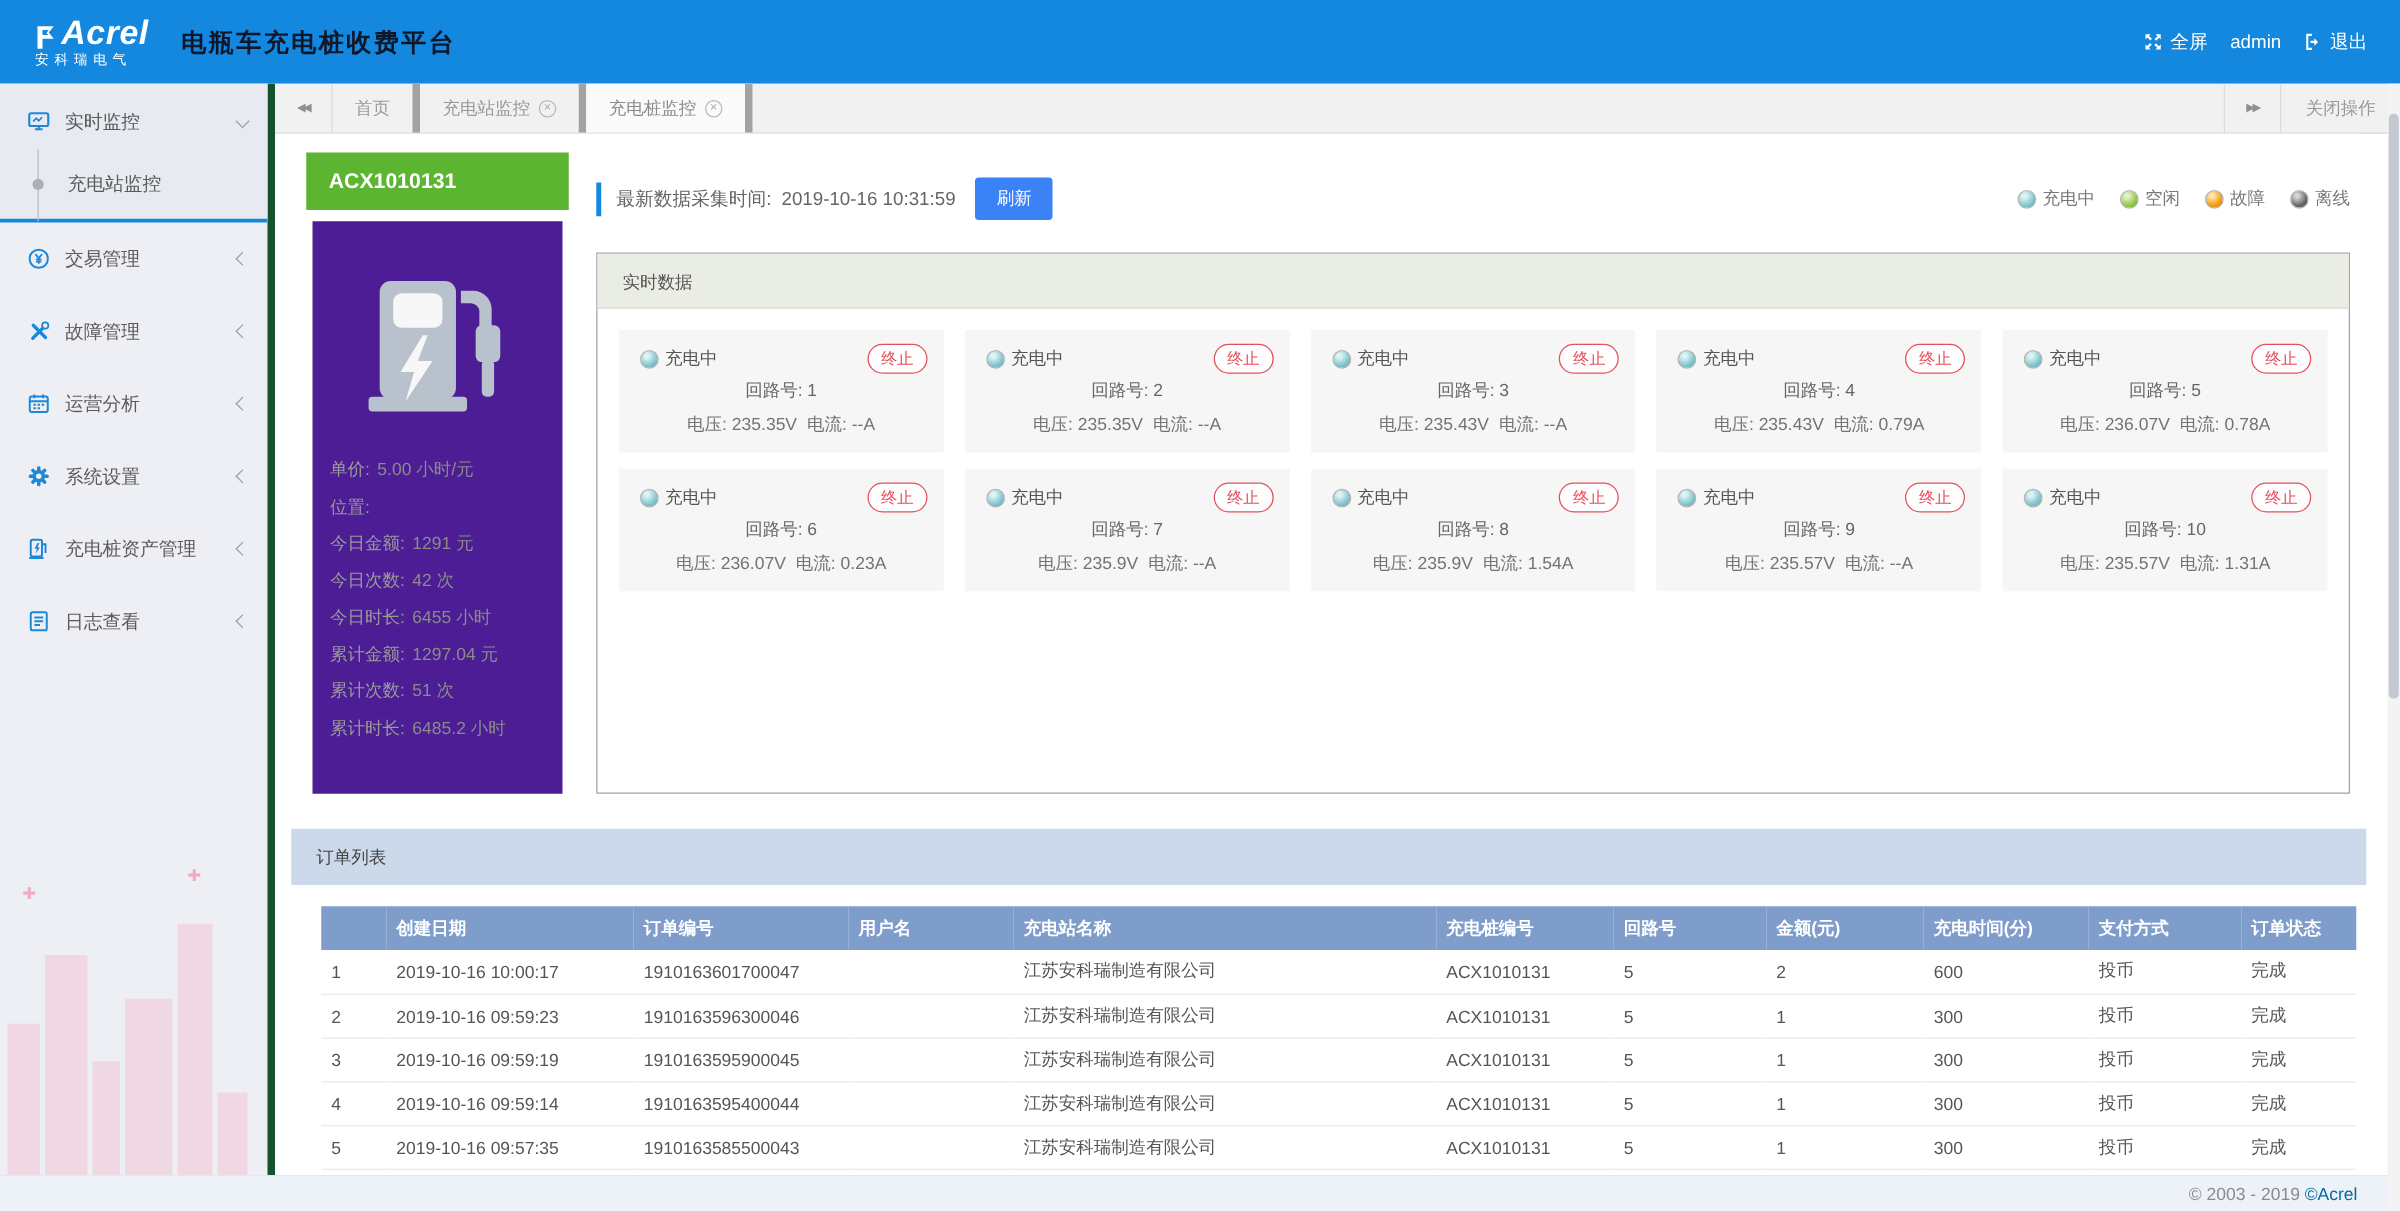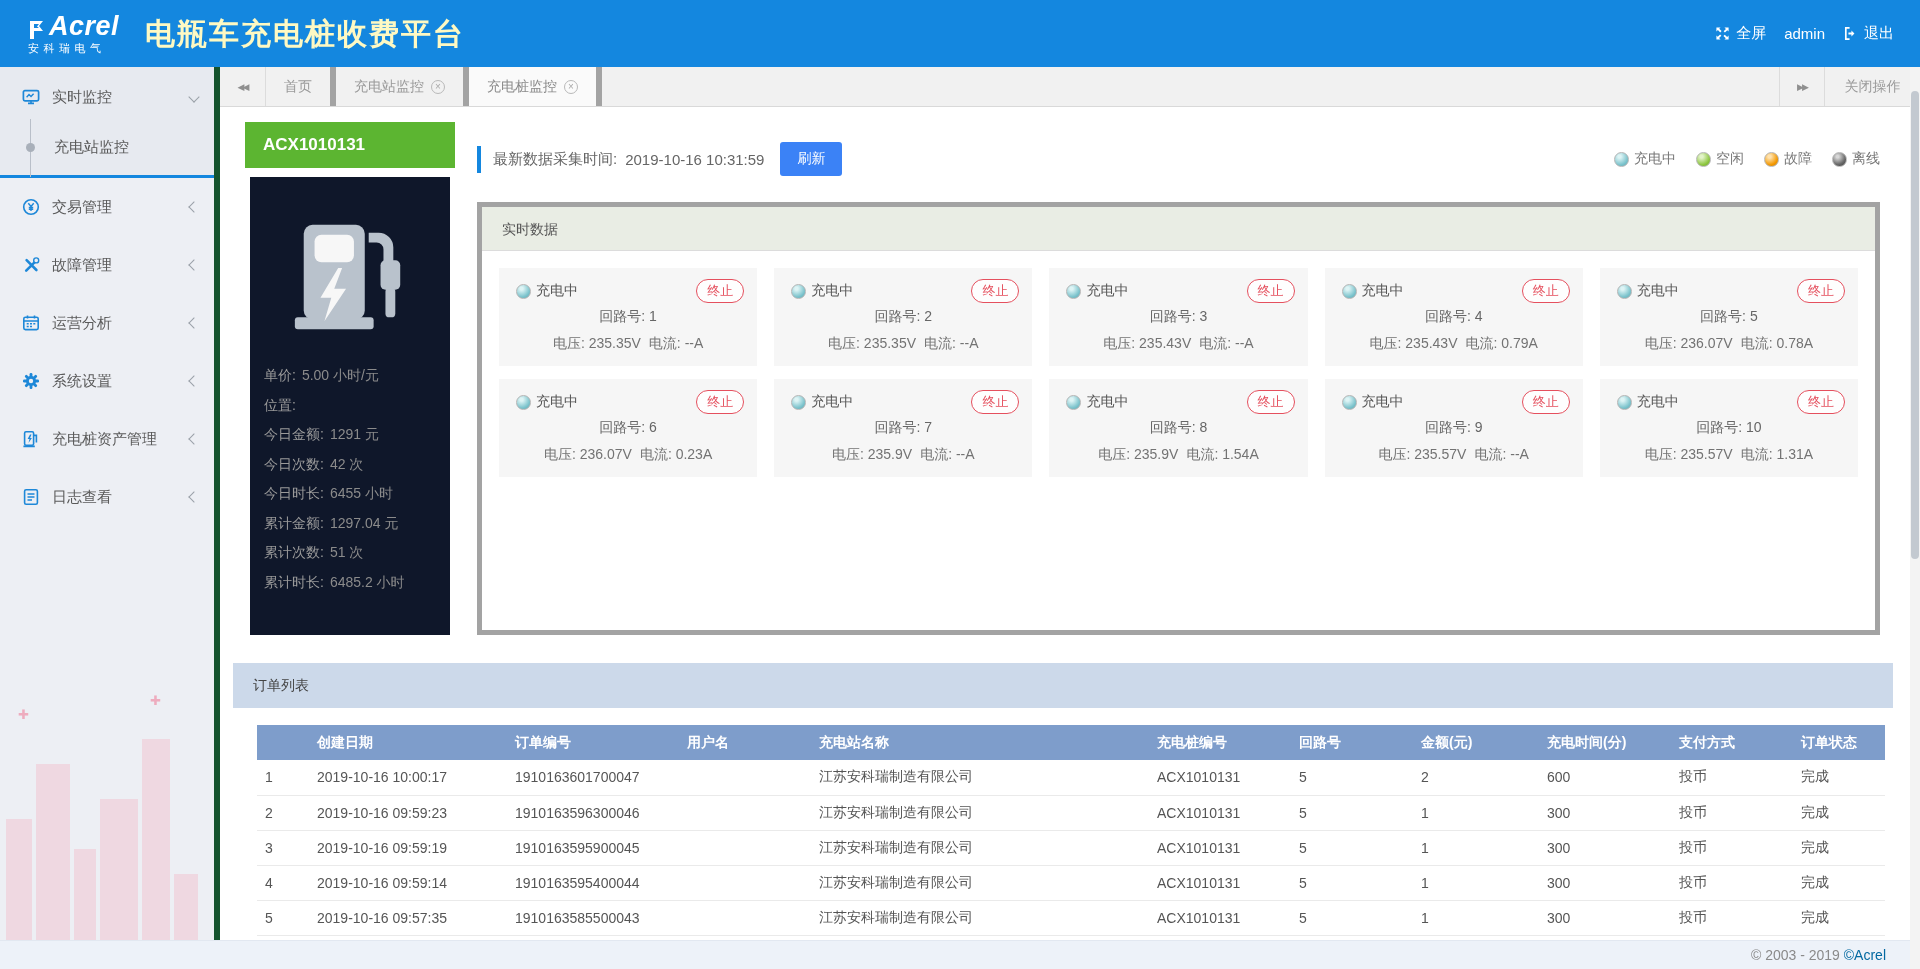--- a/index.html
+++ b/index.html
@@ -6,21 +6,21 @@
   html,body { width:1920px; height:969px; overflow:hidden; }
   body { font-family:"Liberation Sans","DejaVu Sans",sans-serif; background:#fff; position:relative; color:#555; }
 
   
   .app-header { position:absolute; left:0; top:0; width:1920px; height:67px; background:#1487df; display:flex; align-items:center; }
   .logo { margin-left:28px; display:flex; flex-direction:column; line-height:1; }
   .logo-row { display:flex; align-items:flex-end; }
   .logo-mark { width:18px; height:20px; margin-right:3px; }
   .logo-brand { color:#fff; font-size:27px; font-weight:bold; font-style:italic; letter-spacing:.5px; }
   .logo-sub { color:#fff; font-size:11px; letter-spacing:4.5px; margin-top:3px; }
-  .app-title { color:#fef9c3; font-size:30px; font-weight:bold; letter-spacing:2px; margin-left:26px; margin-top:2px; }
+  .app-title { color:#0f172a; font-size:20px; font-weight:bold; letter-spacing:2px; margin-left:26px; margin-top:2px; }
   .header-right { margin-left:auto; margin-right:26px; display:flex; align-items:center; gap:10px; color:#fff; font-size:15px; }
   .hr-item { display:flex; align-items:center; gap:6px; cursor:pointer; }
   .hr-item + .hr-item { margin-left:8px; }
 
   
   .tabbar { position:absolute; left:220px; top:67px; right:0; height:40px; background:#f1f1f1; border-bottom:1px solid #d9d9d9; display:flex; align-items:stretch; font-size:14px; color:#999; }
   .tab-nav { width:46px; display:flex; align-items:center; justify-content:center; border-right:1px solid #dcdcdc; color:#8f8f8f; font-size:9px; letter-spacing:-2px; cursor:pointer; }
   .tab-nav.right { margin-left:auto; border-left:1px solid #dcdcdc; border-right:1px solid #dcdcdc; }
   .tab { display:flex; align-items:center; gap:7px; padding:0 18px; border-right:6px solid #a3a3a3; cursor:pointer; }
   .tab.active { background:#fafafa; color:#8a8a8a; }
@@ -45,42 +45,42 @@
   .bld { position:absolute; bottom:0; background:rgba(243,178,195,.38); }
   .sparkle { position:absolute; color:rgba(238,150,172,.75); font-size:13px; }
 
   
   .main { position:absolute; left:220px; top:107px; width:1666px; height:833px; background:#fff; }
 
   
   .station-card { position:absolute; left:25px; top:15px; width:210px; height:522px; }
   .station-head { height:46px; background:#5cb531; color:#fff; font-size:17px; font-weight:bold; line-height:46px; padding-left:18px; }
   .station-body { background:#fff; padding:9px 5px; height:476px; }
-  .station-inner { background:#0f172a; height:100%; }
+  .station-inner { background:#4c1d95; height:100%; }
   .pile-icon-wrap { padding-top:34px; display:flex; justify-content:center; }
   .station-stats { margin-top:22px; padding-left:14px; font-size:14px; }
   .stat-line { line-height:29.5px; color:#8b8b8b; white-space:nowrap; }
   .stat-line .lbl { color:#9a9a9a; margin-right:6px; }
 
   
   .refresh-row { position:absolute; left:257px; top:30px; width:1403px; height:44px; display:flex; align-items:center; }
   .accent-bar { width:4px; height:27px; background:#1487df; margin-right:12px; }
   .collect-label, .collect-time { font-size:15px; color:#666; }
   .collect-time { margin-left:8px; }
   .refresh-btn { margin-left:16px; background:#3b82f6; color:#fff; border:none; font-size:14px; padding:8px 17px; border-radius:3px; cursor:pointer; font-family:inherit; }
   .legend { margin-left:auto; display:flex; align-items:center; gap:20px; font-size:14px; color:#777; }
   .legend-item { display:flex; align-items:center; gap:5px; }
   .orb { width:15px; height:15px; border-radius:50%; border:1px solid #b5b5b5; }
   .orb.teal   { background:radial-gradient(circle at 35% 28%, #ddf4f5 12%, #7cc3cc 65%, #5aa8b4); }
   .orb.green  { background:radial-gradient(circle at 35% 28%, #e2f3c8 12%, #8dc63f 65%, #6ea829); }
   .orb.orange { background:radial-gradient(circle at 35% 28%, #ffe2ae 12%, #f39800 65%, #d57f00); }
   .orb.gray   { background:radial-gradient(circle at 35% 28%, #d8d8d8 10%, #6b6b6b 60%, #3a3a3a); }
 
   
-  .realtime-panel { position:absolute; left:257px; top:95px; width:1403px; height:433px; border:5px solid #a3a3a3; background:#fff; }
+  .realtime-panel { position:absolute; left:257px; top:95px; width:1403px; height:433px; border:1px solid #a3a3a3; background:#fff; }
   .rt-head { height:44px; background:#e9ede4; border-bottom:1px solid #dcdcdc; line-height:44px; padding-left:20px; font-size:14px; color:#555; }
   .rt-body { padding:17px; display:grid; grid-template-columns:repeat(5,1fr); gap:13px 17px; align-content:start; }
   .circuit-card { background:#f6f6f6; height:98px; font-size:14px; }
   .cc-top { display:flex; align-items:center; padding:11px 13px 0 17px; }
   .cc-status { margin-left:5px; color:#555; }
   .terminate-btn { margin-left:auto; border:1px solid #e5505e; color:#e5505e; background:#fefefe; border-radius:12px; font-size:13px; padding:2px 10px; cursor:pointer; font-family:inherit; }
   .cc-circuit { text-align:center; color:#666; margin-top:5px; }
   .cc-vi { text-align:center; color:#737373; margin-top:9px; }
   .cc-vi .sep { display:inline-block; width:8px; }
 

